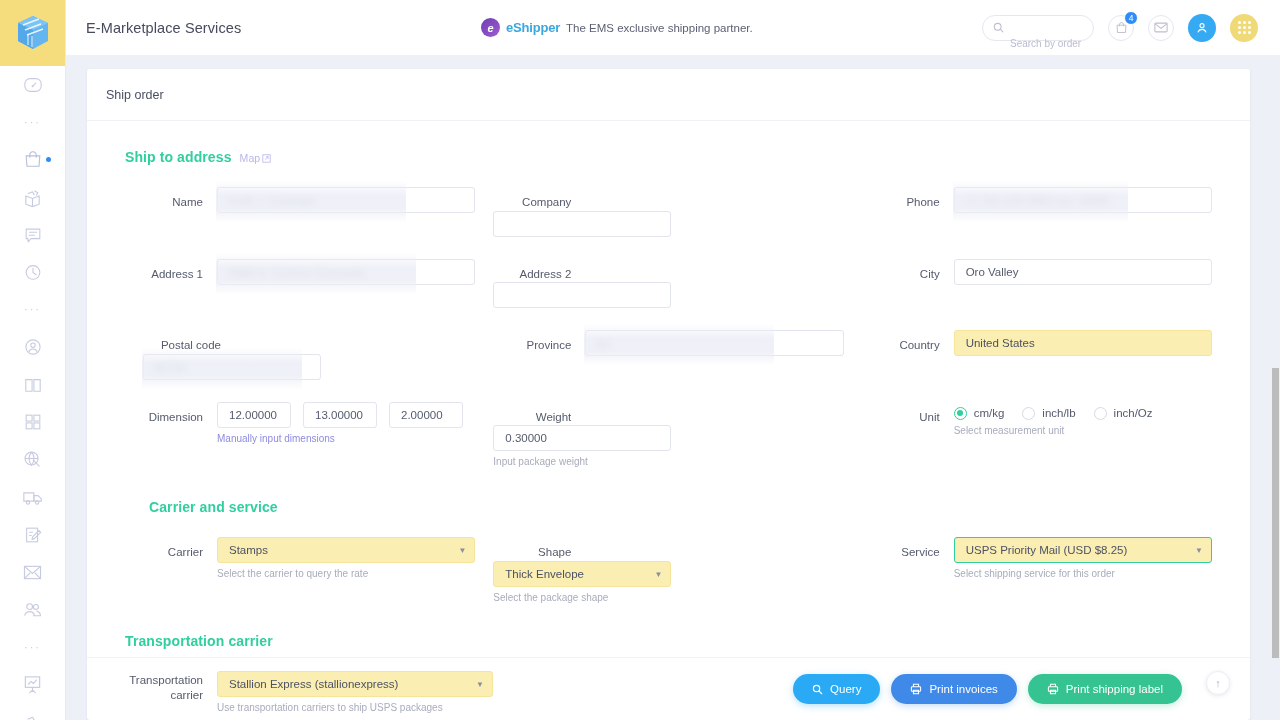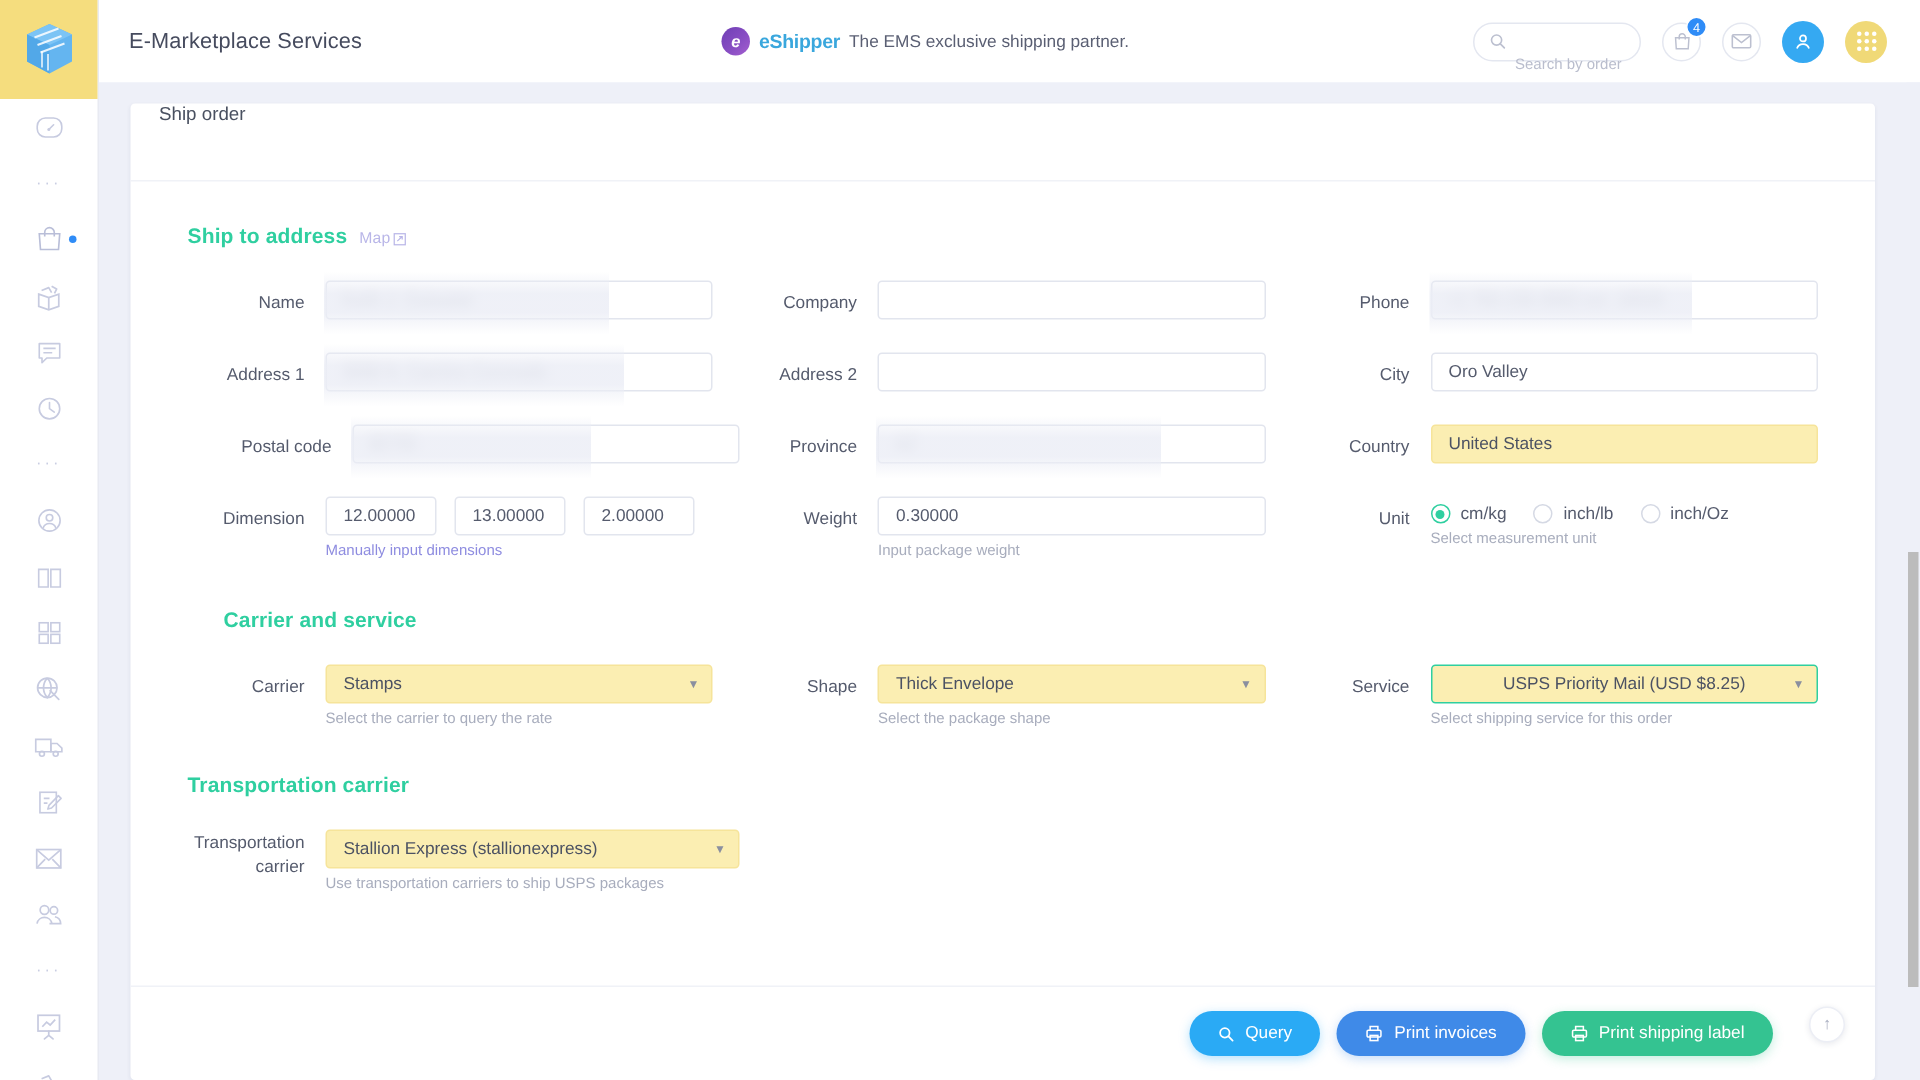--- a/index.html
+++ b/index.html
@@ -90,38 +90,38 @@
     position: absolute; left: 66px; top: 55px; width: 1214px; height: 665px;
     background: #eef0f8; overflow: hidden;
   }
   .card {
     position: absolute; left: 21px; top: 14px; width: 1163px; height: 651px;
     background: #ffffff; border-radius: 3px;
     box-shadow: 0 1px 3px rgba(30,40,80,.07);
   }
   .card-head {
     height: 52px; border-bottom: 1px solid #f0f2f7;
-    display: flex; padding-left: 19px;
+    display: flex; align-items: center; padding-left: 19px;
   }
   .card-head-title { font-size: 12.5px; color: #495060; }
   .card-body { padding: 28px 38px 0 38px; position: relative; }
 
   .section-title {
     color: #2fcfa0; font-size: 14px; font-weight: bold; letter-spacing: .1px;
     display: flex; align-items: baseline; gap: 8px;
   }
   .section-title .sub-link {
     color: #b9b6e8; font-size: 10.5px; font-weight: normal;
     display: inline-flex; align-items: center; gap: 2px;
   }
   .section-title .sub-link.plain { color: #bdbbe8; }
 
   .row { display: flex; margin-top: 22px; }
   .col { width: 368px; display: flex; align-items: flex-start; }
-  .col.mid { margin-left: 18px; }
+  .col.mid { margin-left: 18px; flex-direction: column; }
   .col.right { margin-left: 18px; }
 
   .fld-label {
     width: 92px; text-align: right; padding-right: 14px; padding-top: 8px;
     font-size: 11.5px; color: #555b6d; line-height: 1.35;
   }
   .fld-label.two-line { padding-top: 2px; }
   .fld-wrap { flex: 1; position: relative; }
 
   .inp {
@@ -562,21 +562,21 @@
                 <input class="inp yellow" type="text" value="Thick Envelope" style="">
                 <span class="caret">▼</span>
               </div>
               <span class="hint">Select the package shape</span>
             </div>
           </div>
           <div class="col right">
             <div class="fld-label">Service</div>
             <div class="fld-wrap">
               <div class="select-wrap">
-                <input class="inp yellow" type="text" style="border-color: rgb(47, 207, 160); text-align: center;" value="USPS Priority Mail (USD $8.25)">
+                <input class="inp yellow" type="text" style="border-color: rgb(47, 207, 160);" value="USPS Priority Mail (USD $8.25)">
                 <span class="caret">▼</span>
               </div>
               <span class="hint">Select shipping service for this order</span>
             </div>
           </div>
         </div>
 
         <div class="section-title" style="margin-top:30px;">
           <span>Transportation carrier</span>
         </div>

